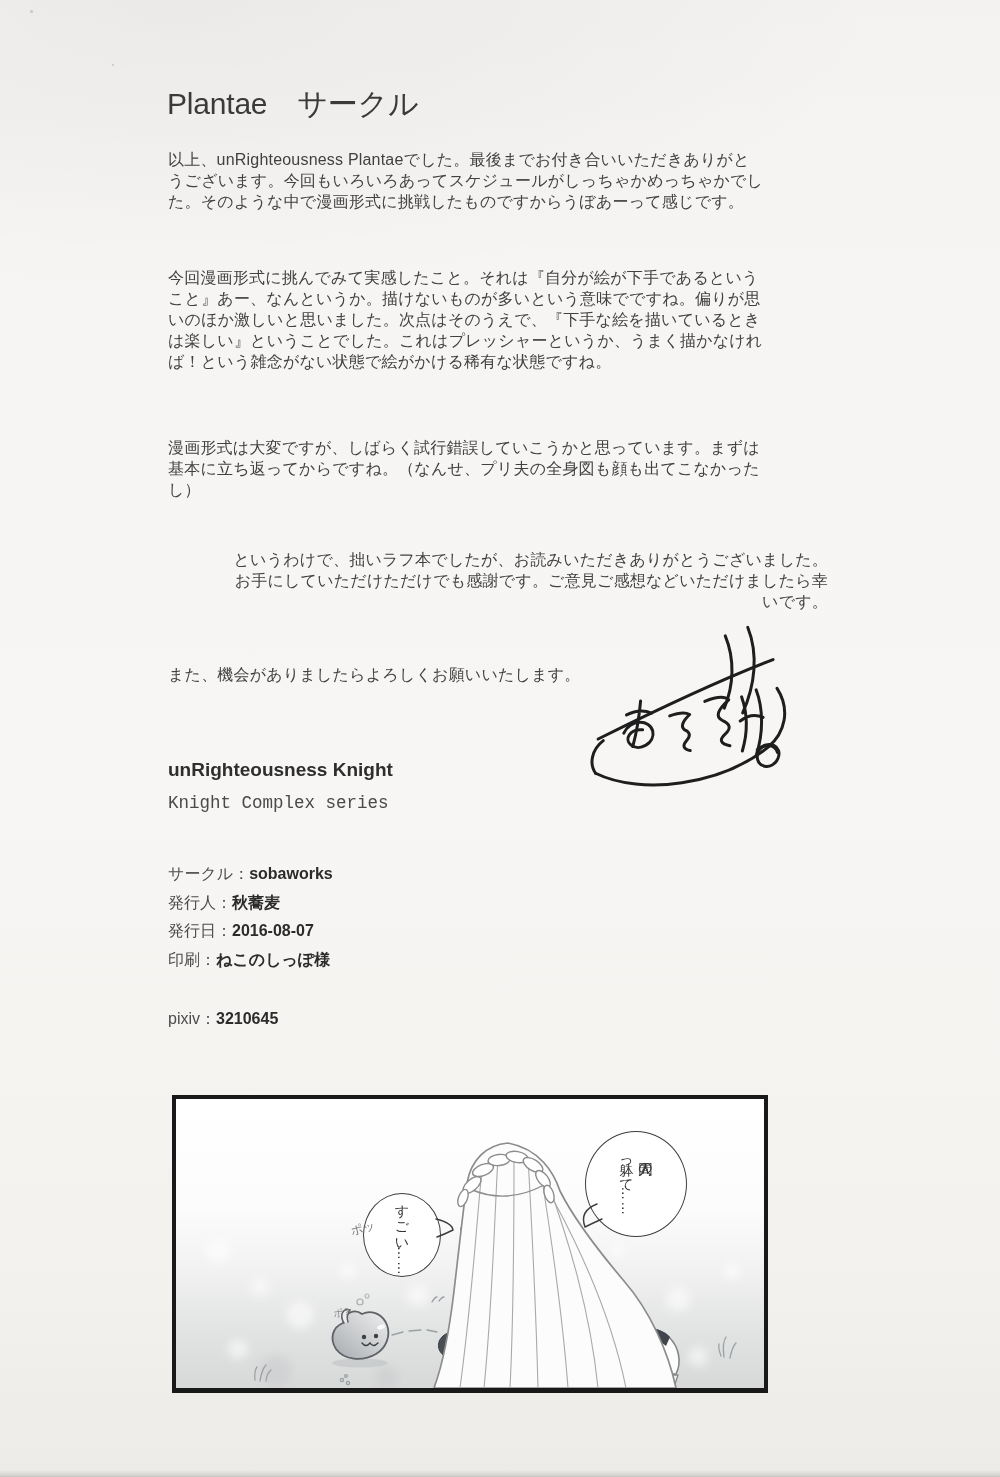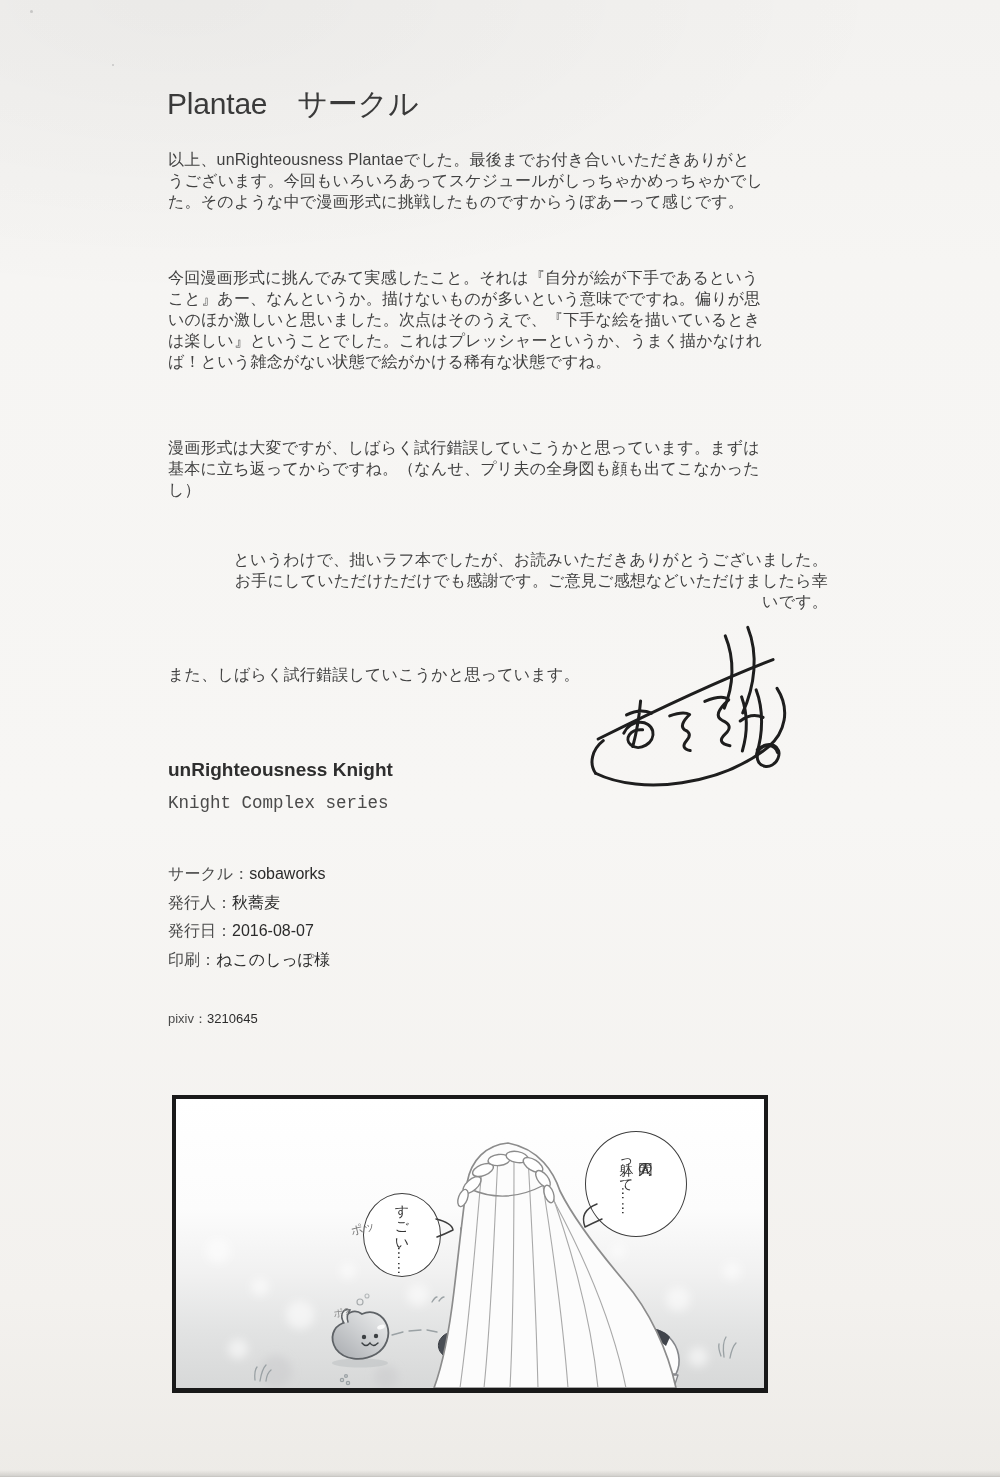--- a/index.html
+++ b/index.html
@@ -24,23 +24,23 @@
   .para{
     position:absolute;left:168px;width:660px;
     font-size:16px;line-height:21px;letter-spacing:0.2px;
     white-space:pre-line;color:#414141;
   }
   .p1{top:149px;} .p2{top:267px;} .p3{top:437px;} .p4{top:549px;text-align:right;} .p5{top:664px;}
   .sig{position:absolute;left:585px;top:624px;width:225px;height:190px;transform:rotate(-4deg);}
   .book-title{position:absolute;left:168px;top:759px;font-size:19px;font-weight:bold;color:#2e2e2e;letter-spacing:0;}
   .book-subtitle{position:absolute;left:168px;top:793px;font-size:17.5px;color:#4a4a4a;font-family:Liberation Mono, monospace;}
   .credits{position:absolute;left:168px;top:860px;font-size:16px;line-height:28.7px;}
-  .links{position:absolute;left:168px;top:1004px;font-size:13px;line-height:29px;}
+  .links{position:absolute;left:168px;top:1004px;font-size:16px;line-height:29px;}
   .row .lbl{color:#4c4c4c;font-weight:normal;}
-  .row .val{color:#2b2b2b;font-weight:normal;margin-top:26px;}
+  .row .val{color:#2b2b2b;font-weight:bold;margin-top:26px;}
   .illo{
     position:absolute;left:172px;top:1095px;width:596px;height:298px;
     box-sizing:border-box;border:4px solid #191919;border-bottom-width:5px;
     background:linear-gradient(180deg,#ffffff 0%,#fcfcfc 38%,#f1f1f1 60%,#e2e3e3 80%,#d7d8d8 100%);
   }
   .illo svg{position:absolute;left:0;top:0;width:100%;height:100%;}
   .illo .base{z-index:1;} .illo .over{z-index:3;pointer-events:none;}
   .bubble{
     position:absolute;z-index:2;background:#fff;border:1.5px solid #3d3d3d;border-radius:50%;
     display:flex;align-items:center;justify-content:center;
@@ -70,21 +70,21 @@
 こと』あー、なんというか。描けないものが多いという意味でですね。偏りが思
 いのほか激しいと思いました。次点はそのうえで、『下手な絵を描いているとき
 は楽しい』ということでした。これはプレッシャーというか、うまく描かなけれ
 ば！という雑念がない状態で絵がかける稀有な状態ですね。</div>
   <div class="para p3">漫画形式は大変ですが、しばらく試行錯誤していこうかと思っています。まずは
 基本に立ち返ってからですね。（なんせ、プリ夫の全身図も顔も出てこなかった
 し）</div>
   <div class="para p4">というわけで、拙いラフ本でしたが、お読みいただきありがとうございました。
 お手にしていただけただけでも感謝です。ご意見ご感想などいただけましたら幸
 いです。</div>
-  <div class="para p5">また、しばらく試行錯誤していこうかと思っています。</div>
+  <div class="para p5">また、機会がありましたらよろしくお願いいたします。</div>
 
   <div class="sig" aria-label="あきそば">
     <svg viewBox="0 0 225 190">
       <g fill="none" stroke="#1e1e1e" stroke-width="3" stroke-linecap="round" stroke-linejoin="round">
         <path d="M 146 14 C 154 38 151 64 140 86"></path>
         <path d="M 169 7 C 178 35 172 66 158 92"></path>
         <path d="M 12 108 C 70 84 136 58 192 41"></path>
         <path d="M 42 86 Q 56 80 67 86 M 57 73 Q 53 98 46 118"></path>
         <path d="M 38 104 C 46 90 65 92 67 104 C 69 116 52 124 44 116 C 38 110 44 100 57 102"></path>
         <path d="M 85 90 Q 99 86 105 90 Q 93 100 99 105 Q 107 109 100 116 Q 93 123 103 126"></path>

